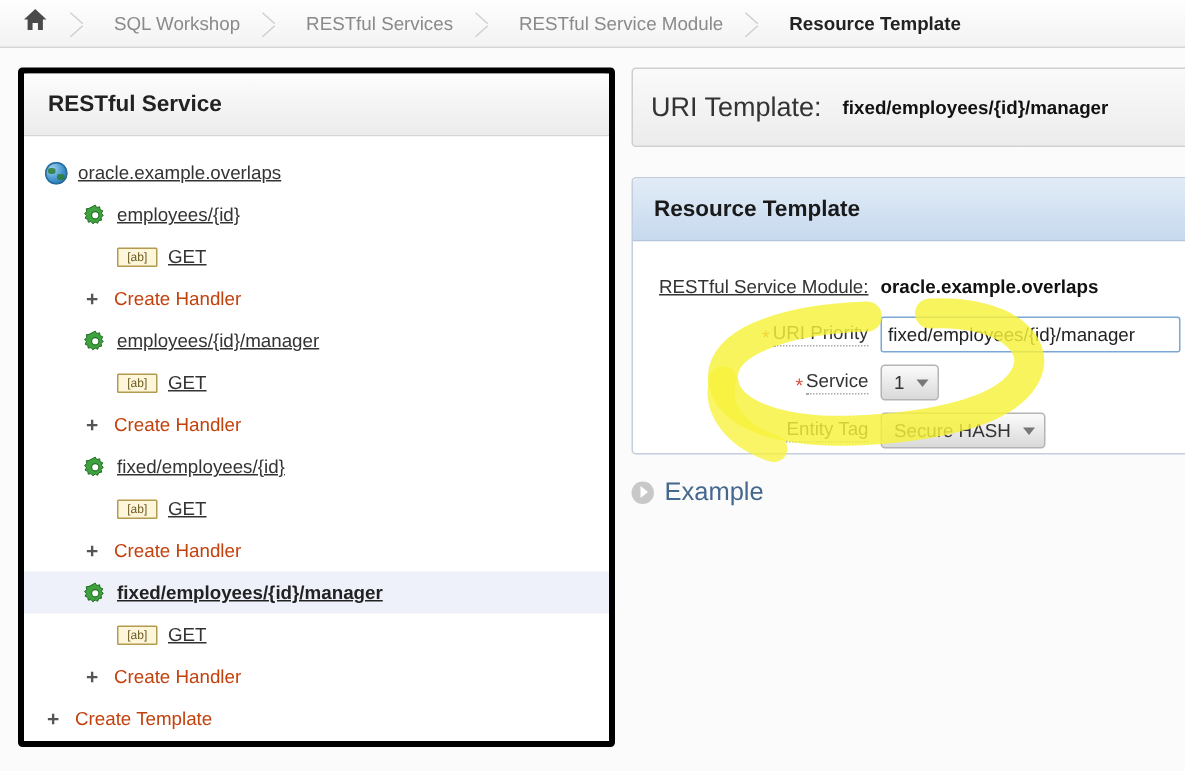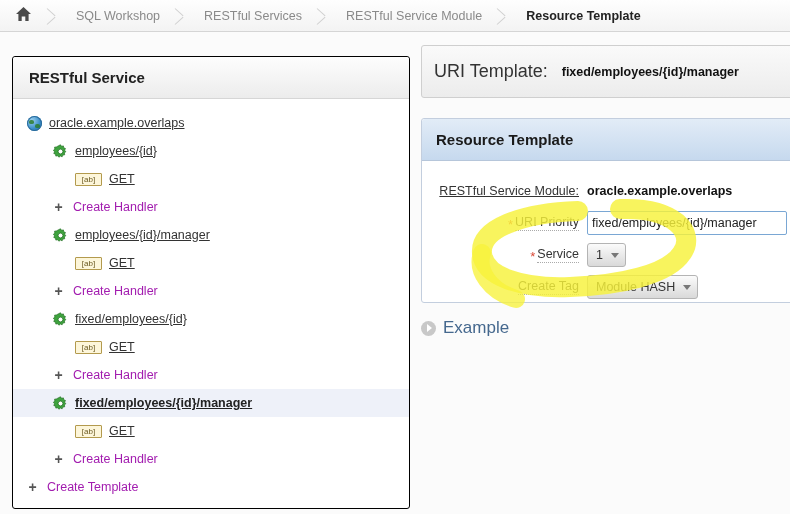--- a/index.html
+++ b/index.html
@@ -40,24 +40,24 @@
   .crumb-sep::after {
     content: ""; position: absolute; left: 1px;
     width: 11px; height: 1px; background: #cfcfcf;
     transform-origin: left center;
   }
   .crumb-sep::before { top: 8px; transform: rotate(42deg); }
   .crumb-sep::after  { top: 24px; transform: rotate(-42deg); }
 
   
   .tree-panel {
-    position: absolute; left: 12px; top: 56px;
+    position: absolute; left: 12px; top: 45px;
     width: 398px; height: 453px;
     background: #fff;
-    border: 1px solid #000000;
+    border: 4px solid #000000;
     border-radius: 3px;
   }
   .tree-header {
     height: 42px;
     background: linear-gradient(to bottom, #fdfdfd 0%, #ececec 100%);
     border-bottom: 1px solid #d6d6d6;
     border-radius: 3px 3px 0 0;
     display: flex; align-items: center;
     padding-left: 16px;
   }
@@ -68,21 +68,21 @@
     display: flex; align-items: center;
     height: 28px;
     font-size: 12.5px;
     white-space: nowrap;
   }
   .tree-row.selected { background: #eef1f9; }
   .tree-label {
     color: #333; text-decoration: underline; cursor: pointer;
   }
   .tree-row.selected .tree-label { font-weight: bold; color: #222; }
-  .tree-label.plain { color: #a21caf; text-decoration: none; }
+  .tree-label.plain { color: #c2410c; text-decoration: none; }
 
   .ic { flex: none; display: inline-block; position: relative; margin-right: 7px; }
 
   
   .ic-globe { width: 15px; height: 15px; border-radius: 50%;
     background: radial-gradient(circle at 32% 30%, #9fd2f0 0%, #3b8fc9 55%, #1d5f93 100%);
     box-shadow: inset 0 0 0 1px #2a6b9c; }
   .ic-globe::before { content:""; position:absolute; left:2px; top:4px; width:5px; height:4px;
     background:#2e7d32; border-radius:40%; opacity:.85; }
   .ic-globe::after { content:""; position:absolute; left:8px; top:8px; width:5px; height:4px;
@@ -382,24 +382,24 @@
         <span class="form-label">Service</span>
       </div>
       <div class="select-btn">
         <span>1</span>
         <span class="caret"></span>
       </div>
     </div>
 
     <div class="form-row">
       <div class="form-label-cell">
-        <span class="form-label">Create Tag</span>
+        <span class="form-label">Entity Tag</span>
       </div>
       <div class="select-btn">
-        <span>Module HASH</span>
+        <span>Secure HASH</span>
         <span class="caret"></span>
       </div>
     </div>
 
   </div>
 </div>
 
 <div class="example-section">
   <span class="disclose"></span>
   <span class="example-title">Example</span>

